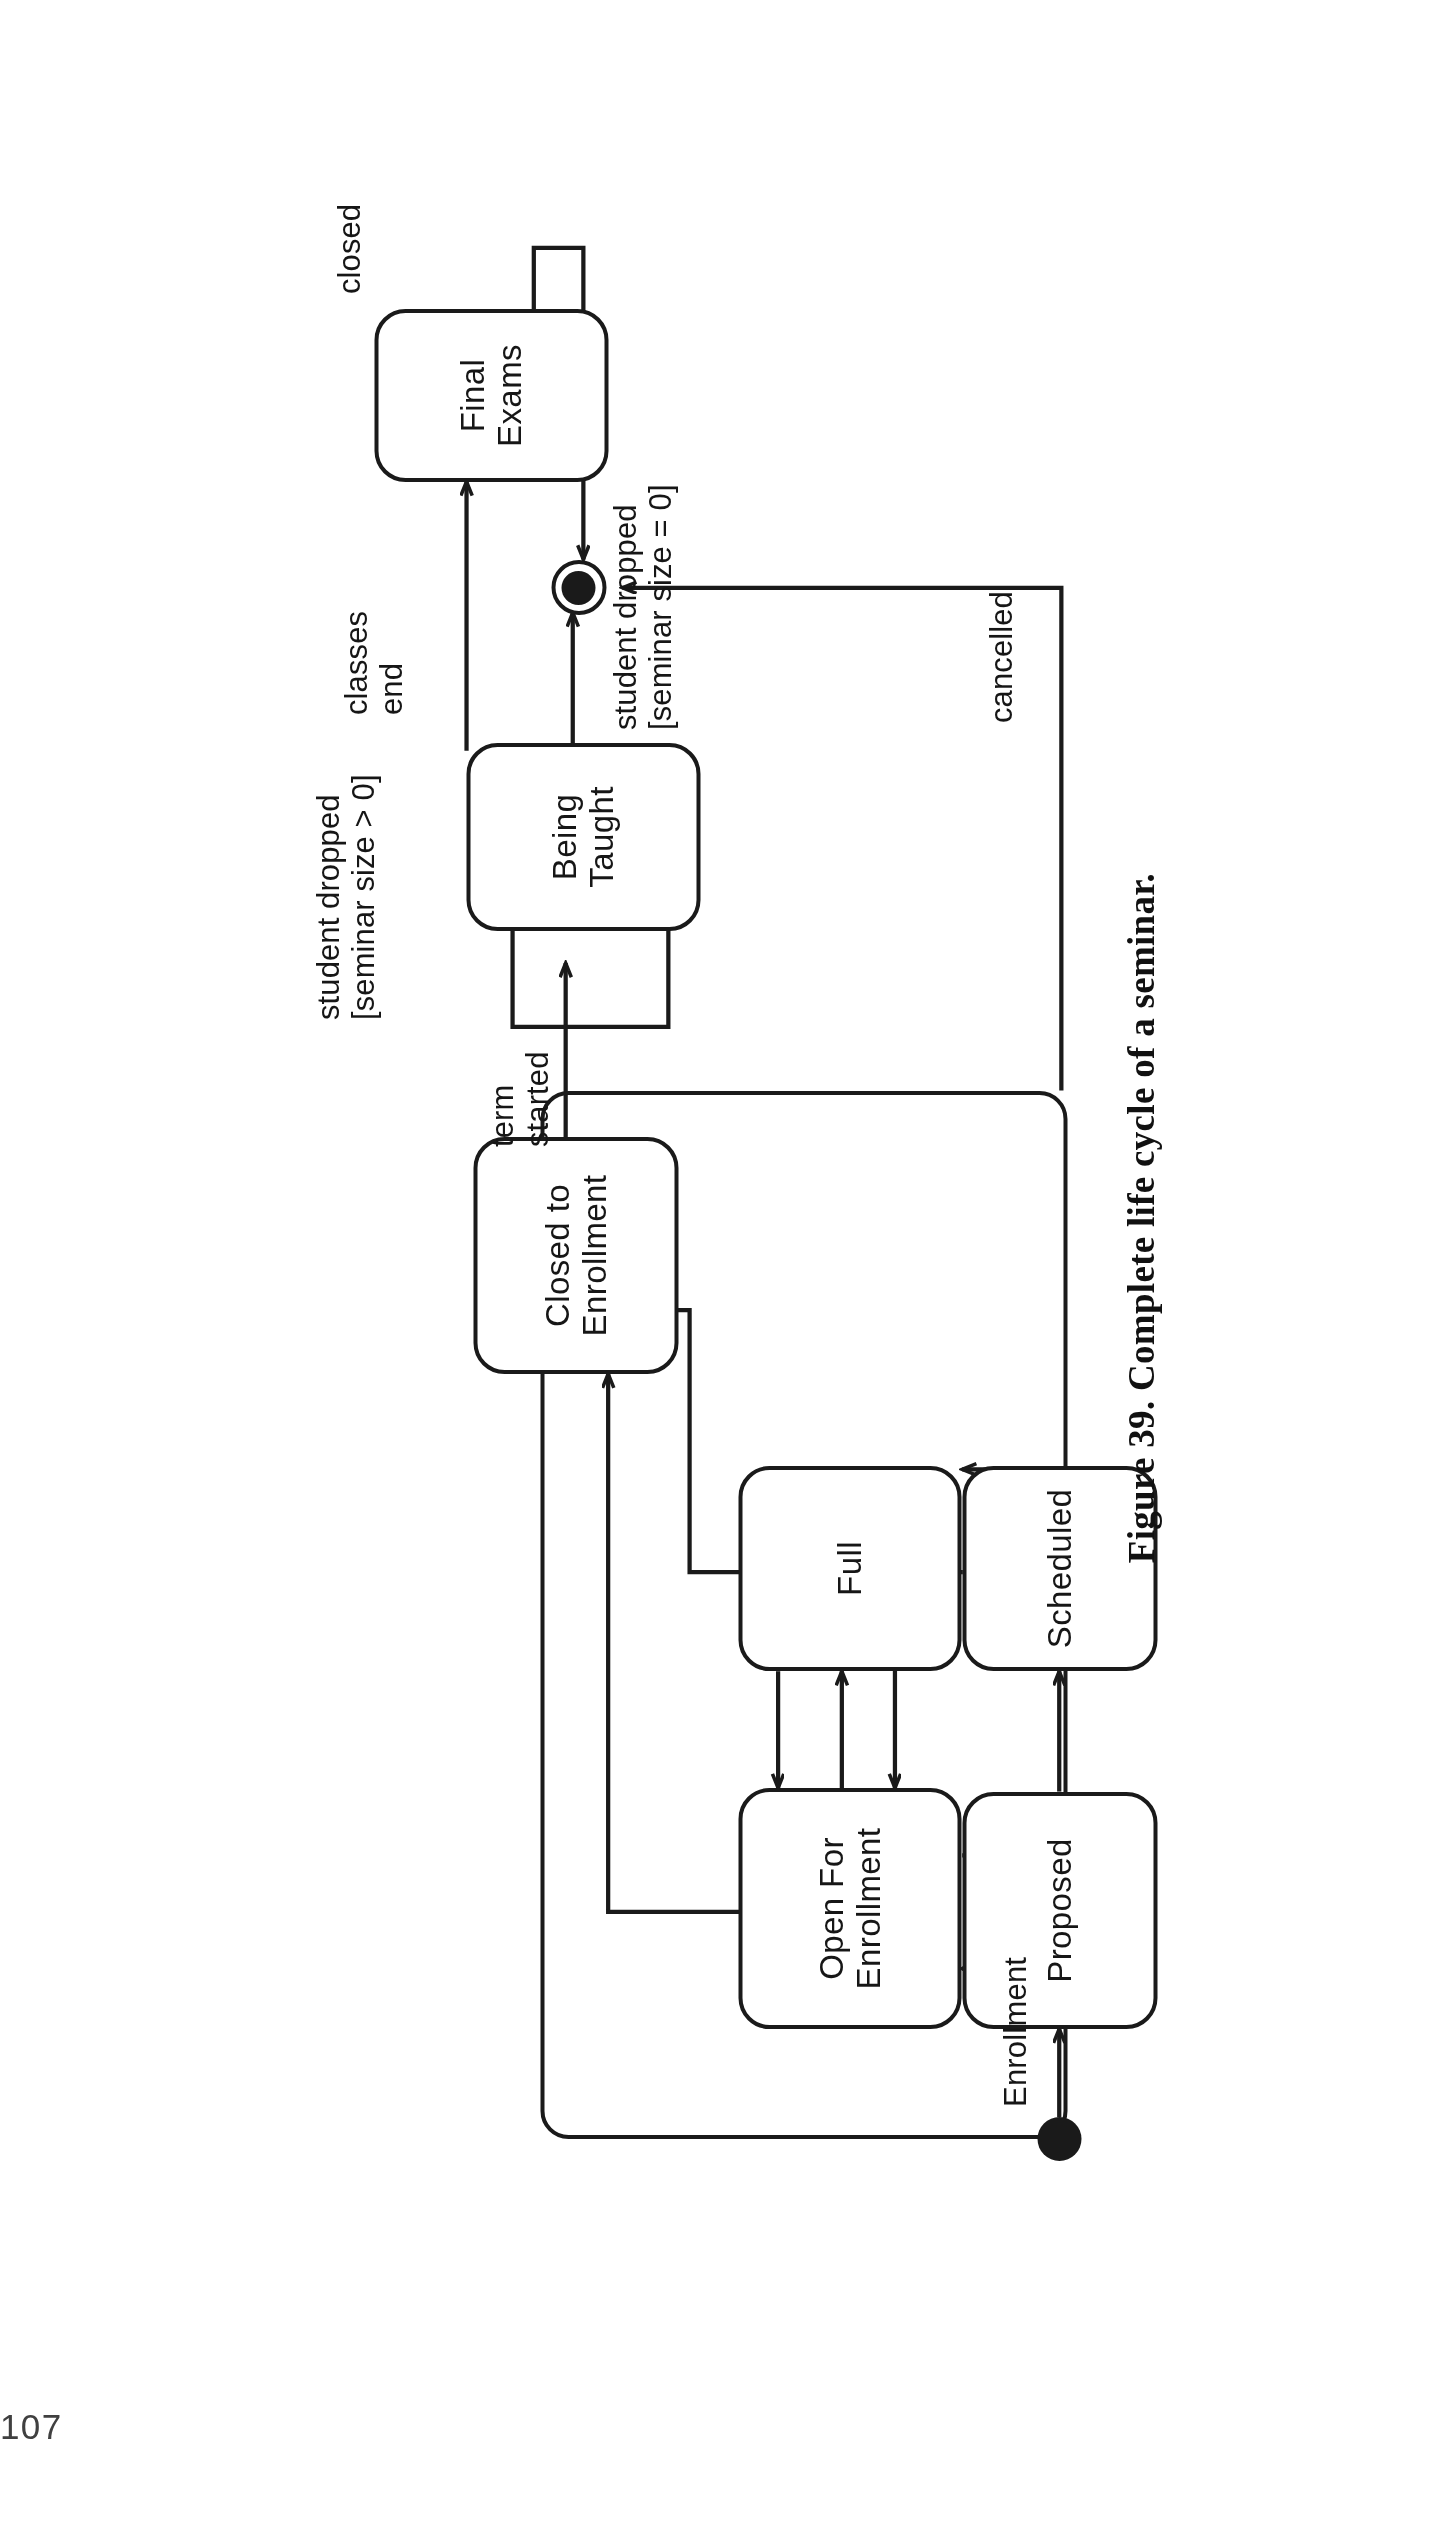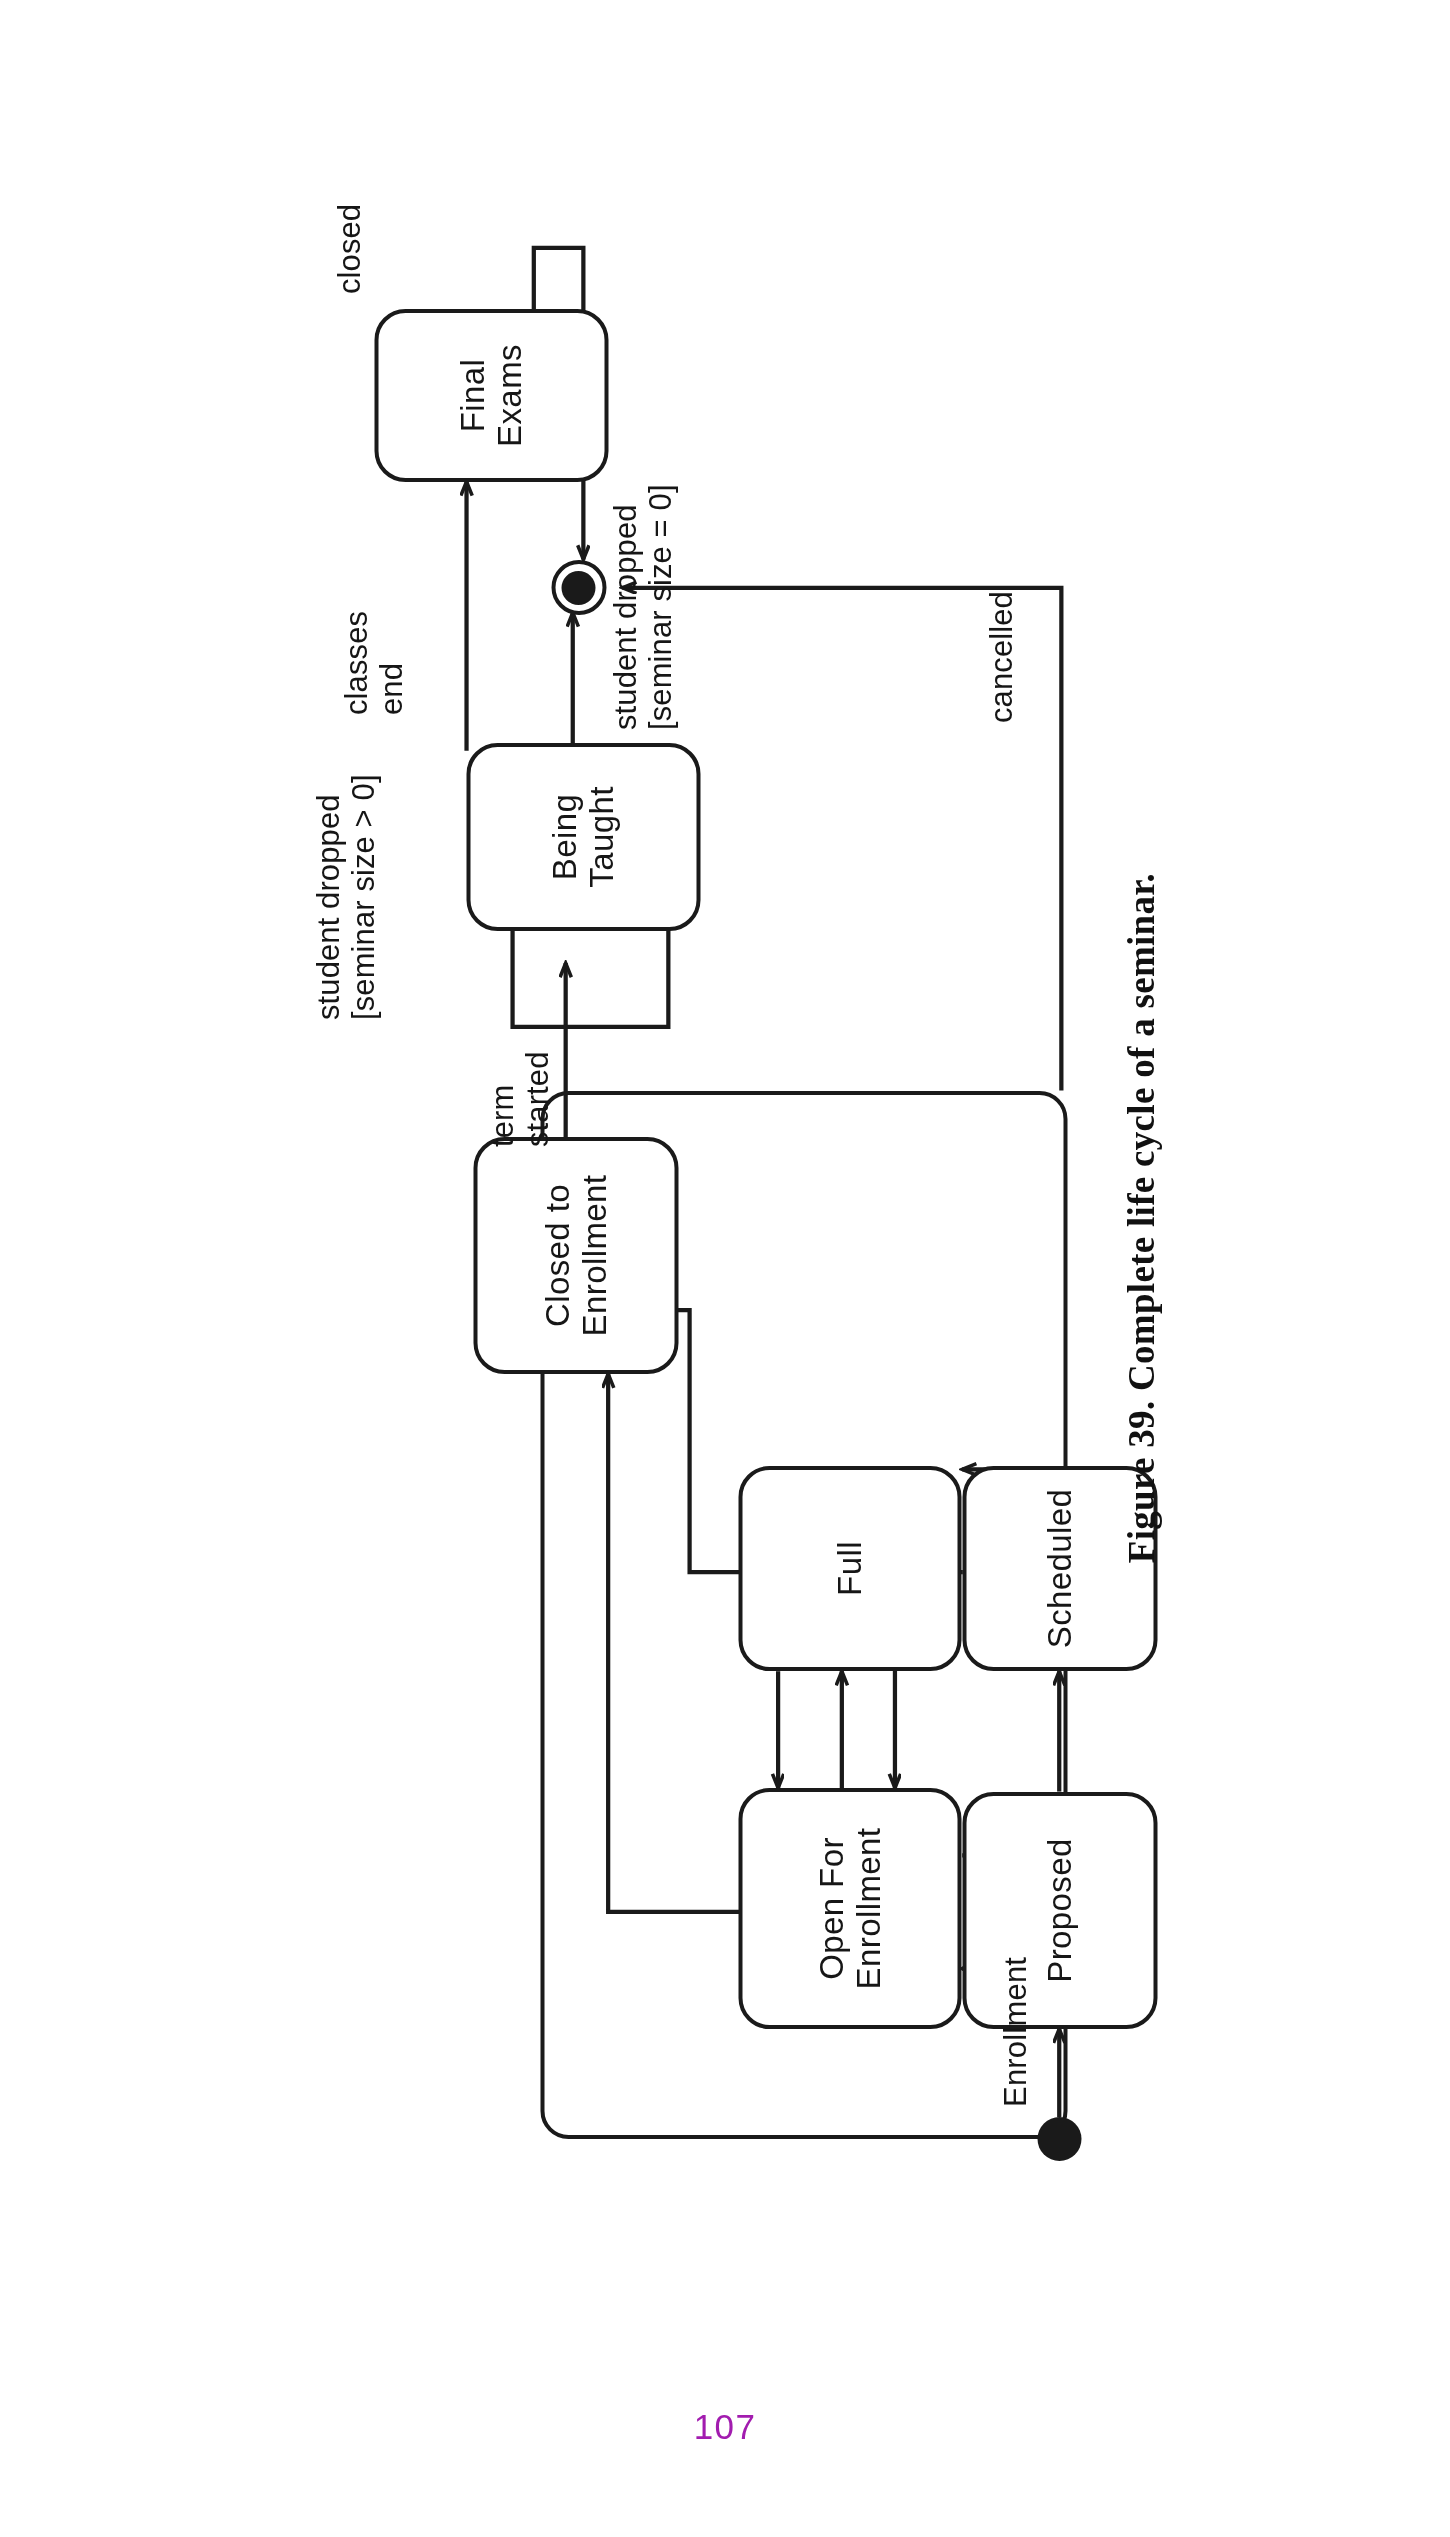--- a/index.html
+++ b/index.html
@@ -126,24 +126,24 @@
     font-weight: bold;
     font-size: 37px;
     letter-spacing: 0.3px;
     color: #111111;
   }
   #page-number {
     position: absolute;
     left: 0;
     right: 0;
     top: 2407px;
-    text-align: center;
+    text-align: left;
     font-size: 35px;
     letter-spacing: 1.4px;
-    color: #a21caf;
+    color: #404040;
   }
 </style>
 </head>
 <body>
 
 <div id="figure-rotator">
   <div id="figure-canvas">
 
     <svg viewBox="0 0 3200 1450">
       <defs>

